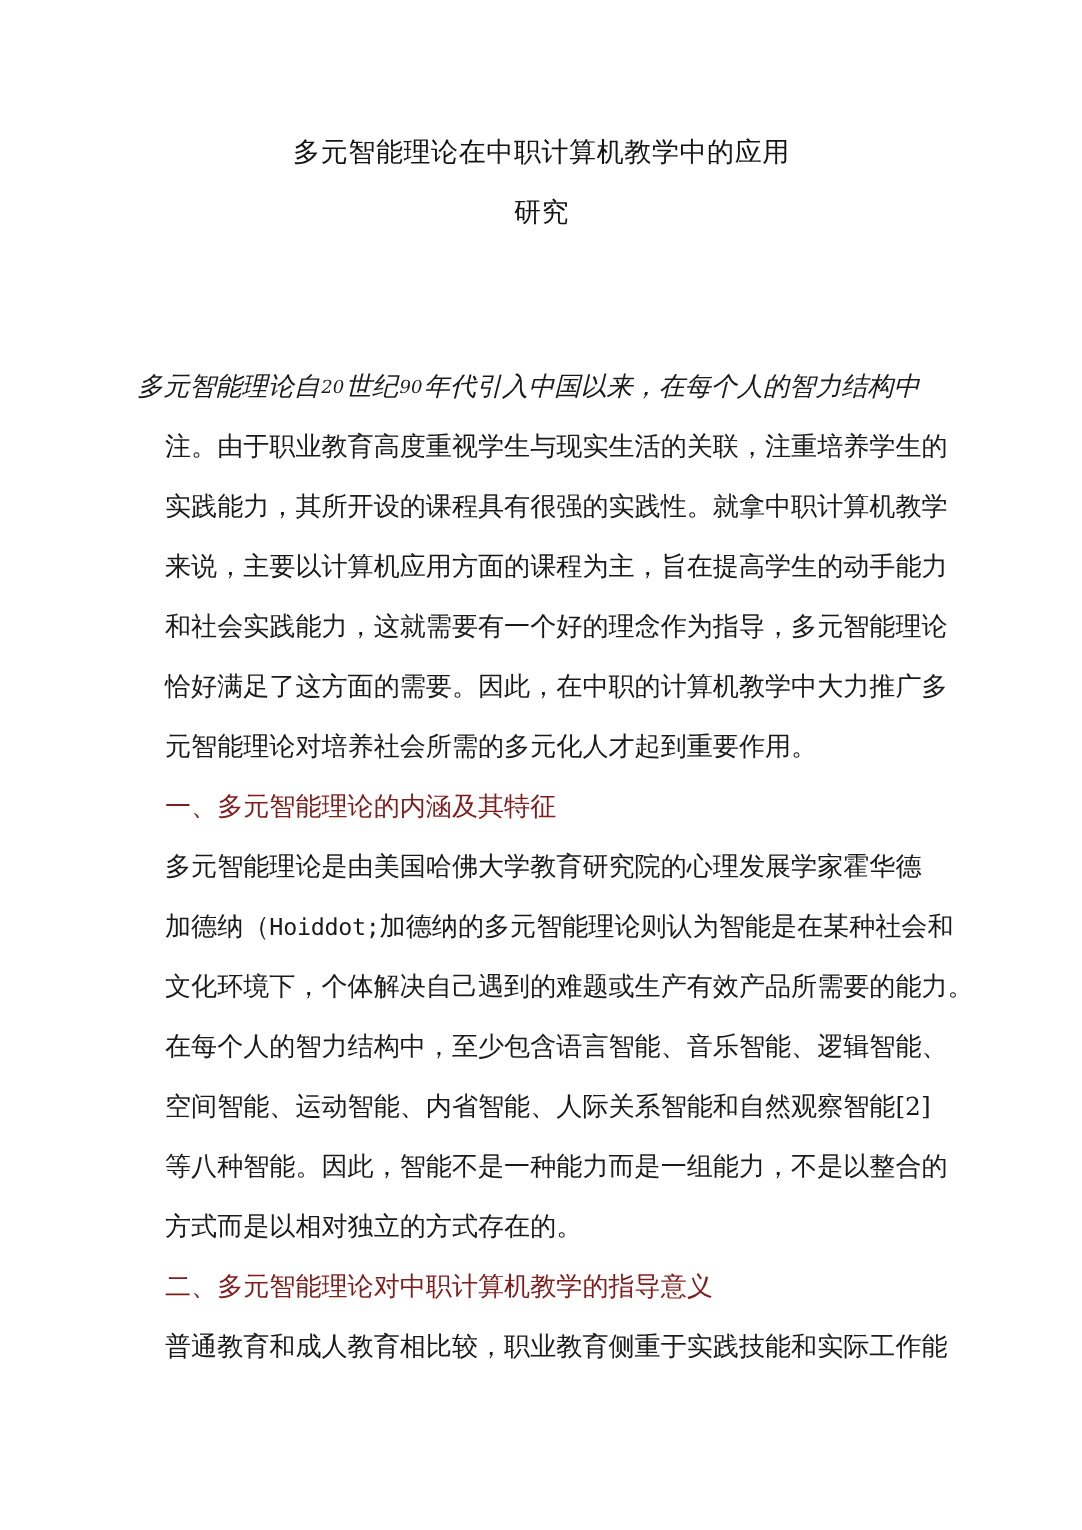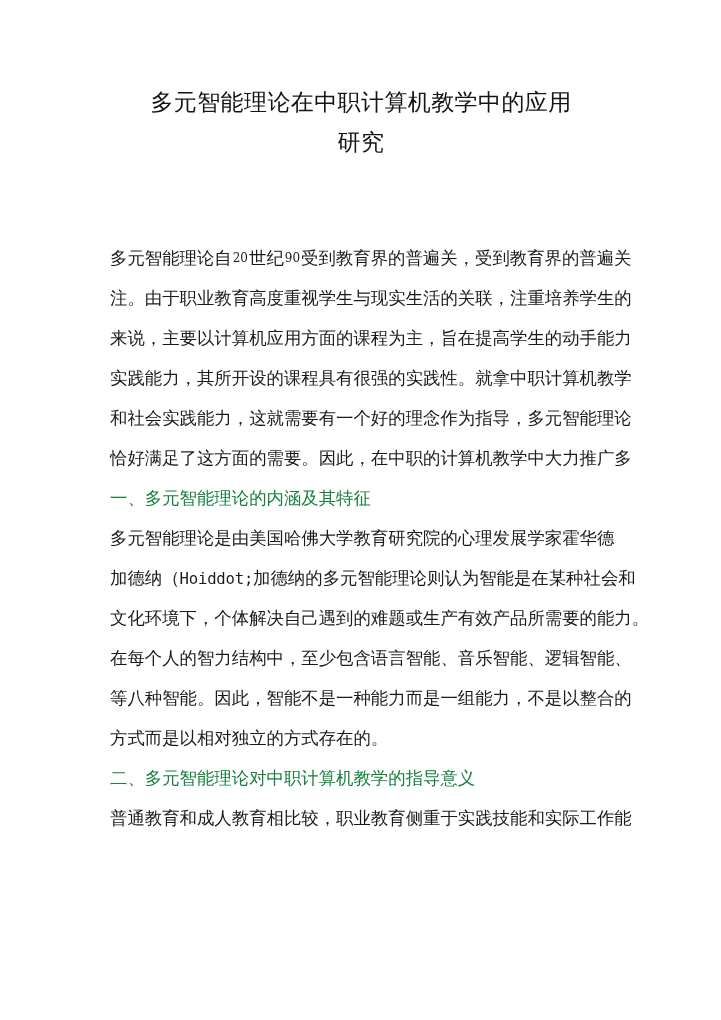--- a/index.html
+++ b/index.html
@@ -25,21 +25,21 @@
     box-sizing: border-box;
   }
 
   
   .doc-title {
     position: absolute;
     left: 110px;
     top: 82px;
     width: 502px;
     text-align: center;
-    font-size: 23px;
+    font-size: 18px;
     line-height: 40px;
     letter-spacing: 0.4px;
     color: #141414;
     font-weight: 400;
   }
   .doc-title .title-line {
     display: block;
     white-space: nowrap;
   }
 
@@ -64,35 +64,36 @@
 
   
   .ln {
     display: block;
     white-space: nowrap;
     height: 40px;
   }
   
   .ln.j {
     display: flex;
-    justify-content: flex-start;
+    justify-content: flex-end;
+    font-style: italic;
   }
   .ln.j > span {
     display: inline-block;
   }
   
   .ln.last {
     display: block;
   }
 
   .heading {
     margin: 0;
     font-size: 17.4px;
     line-height: 40px;
-    color: #15803d;
+    color: #7f1d1d;
     font-weight: 400;
     white-space: nowrap;
   }
 
   
   .mono {
     font-family: "DejaVu Sans Mono", "Liberation Mono", monospace;
     font-size: 15.6px;
     letter-spacing: -0.2px;
   }
@@ -127,43 +128,47 @@
 
   <div class="body-block">
 
     <p class="para">
 
       <span class="ln j">
         <span>多元智能理论自</span>
         <span class="num">20</span>
         <span>世纪</span>
         <span class="num">90</span>
-        <span>受到教育界的普遍关，受到教育界的普遍关</span>
+        <span>年代引入中国以来，在每个人的智力结构中</span>
       </span>
 
       <span class="ln last">注。由于职业教育高度重视学生与现实生活的关联，注重培养学生的</span>
+      <span class="ln last">实践能力，其所开设的课程具有很强的实践性。就拿中职计算机教学</span>
       <span class="ln last">来说，主要以计算机应用方面的课程为主，旨在提高学生的动手能力</span>
-      <span class="ln last">实践能力，其所开设的课程具有很强的实践性。就拿中职计算机教学</span>
       <span class="ln last">和社会实践能力，这就需要有一个好的理念作为指导，多元智能理论</span>
       <span class="ln last">恰好满足了这方面的需要。因此，在中职的计算机教学中大力推广多</span>
+      <span class="ln last">元智能理论对培养社会所需的多元化人才起到重要作用。</span>
     </p>
 
     <p class="heading">一、多元智能理论的内涵及其特征</p>
 
     <p class="para">
 
       <span class="ln last">多元智能理论是由美国哈佛大学教育研究院的心理发展学家霍华德</span>
 
       <span class="ln last">
         <span>加德纳（</span><span class="mono">Hoiddot;</span><span>加德纳的多元智能理论则认为智能是在某种社会和</span>
       </span>
 
       <span class="ln last">文化环境下，个体解决自己遇到的难题或生产有效产品所需要的能力。</span>
       <span class="ln last">在每个人的智力结构中，至少包含语言智能、音乐智能、逻辑智能、</span>
 
+      <span class="ln last">
+        <span>空间智能、运动智能、内省智能、人际关系智能和自然观察智能</span><span class="cite">[2]</span>
+      </span>
 
       <span class="ln last">等八种智能。因此，智能不是一种能力而是一组能力，不是以整合的</span>
       <span class="ln last">方式而是以相对独立的方式存在的。</span>
     </p>
 
     <p class="heading">二、多元智能理论对中职计算机教学的指导意义</p>
 
     <p class="para">
 
 

